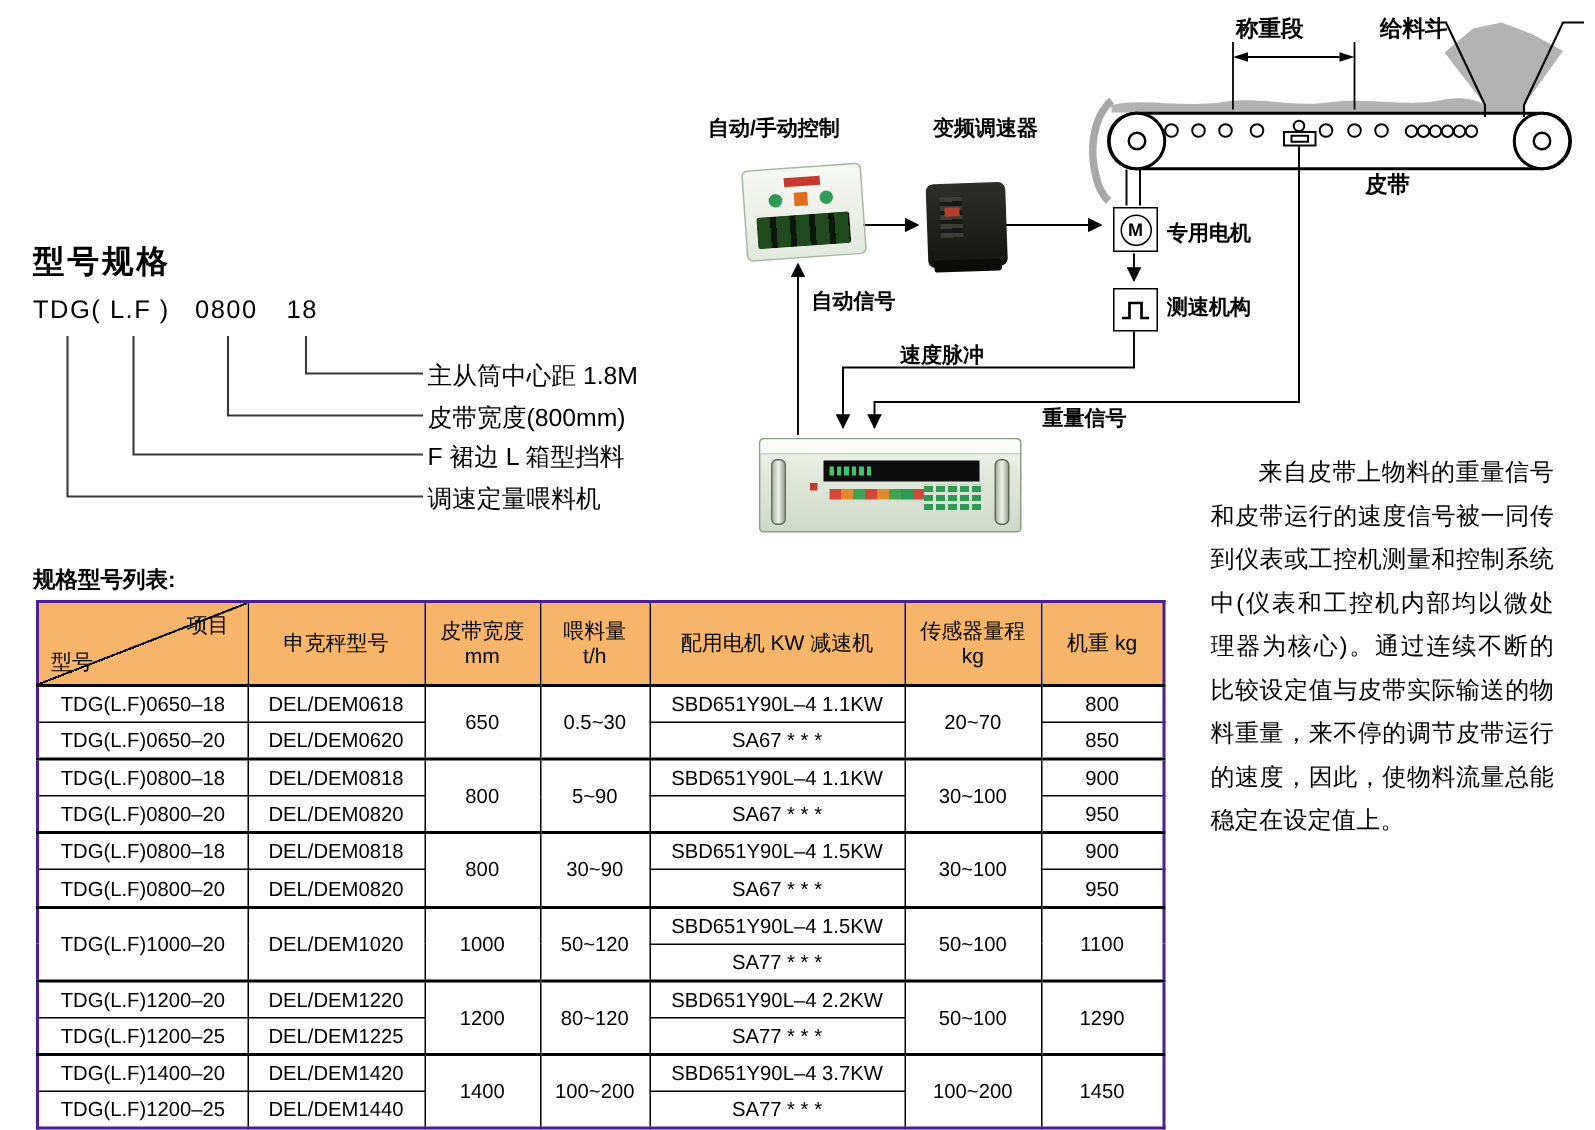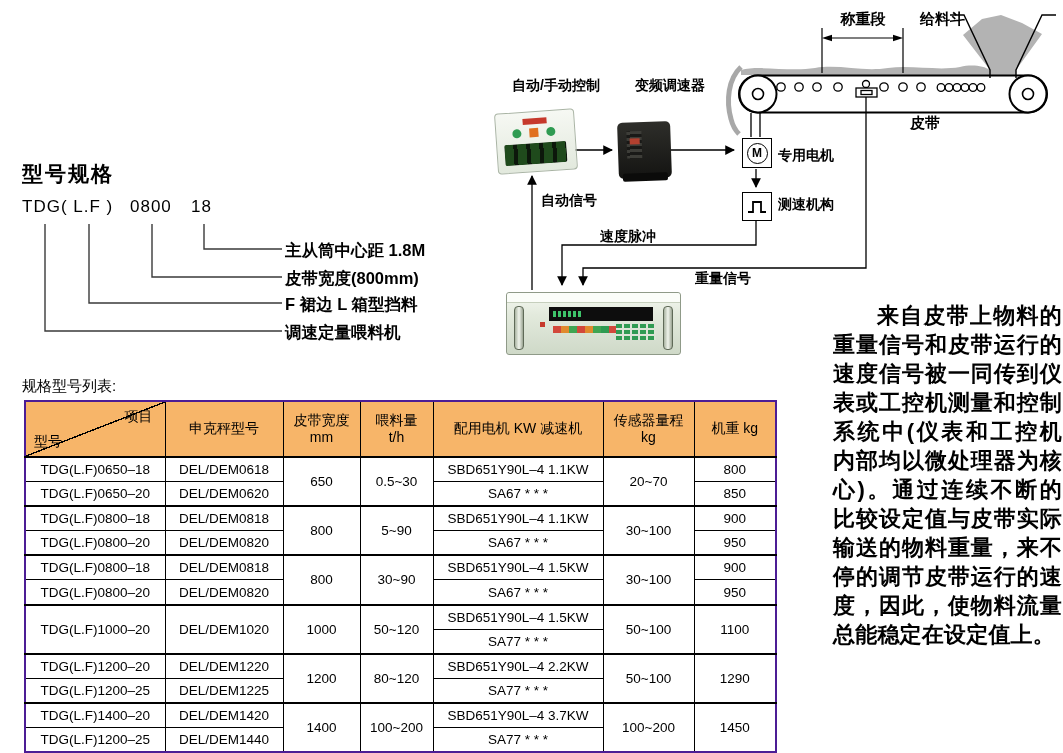--- a/index.html
+++ b/index.html
@@ -6,25 +6,25 @@
   body{
     width:1063px;height:753px;position:relative;background:#fff;overflow:hidden;
     font-family:"Liberation Sans","DejaVu Sans",sans-serif;color:#000;
   }
   .abs{position:absolute;}
   #overlay{position:absolute;left:0;top:0;width:1063px;height:753px;pointer-events:none;z-index:1;}
 
   
   .spec-title{left:22px;top:160px;font-size:21px;font-weight:bold;letter-spacing:2px;z-index:3;}
   .model-part{top:197px;font-size:17px;letter-spacing:1px;z-index:3;}
-  .callout{left:285px;font-size:16.5px;font-weight:700;z-index:3;white-space:nowrap;}
+  .callout{left:285px;font-size:16.5px;font-weight:400;z-index:3;white-space:nowrap;}
 
   
   .dlabel{font-size:14px;font-weight:600;z-index:3;white-space:nowrap;}
-  .dlabel.center{text-align:center;}
+  .dlabel.center{text-align:left;}
 
   
   .ctrl{left:496px;top:111px;width:78px;height:59px;background:linear-gradient(180deg,#f6f8f3,#e2e9dd);
         border:1px solid #a9b4a4;border-radius:4px;transform:rotate(-4deg);z-index:2;}
   .ctrl .tag{position:absolute;left:27px;top:6px;width:24px;height:6px;background:#c6392c;}
   .ctrl .btn{position:absolute;top:16px;width:9px;height:9px;}
   .ctrl .btn.g1{left:16px;background:#2f9b52;border-radius:50%;}
   .ctrl .btn.o{left:33px;background:#e0701f;}
   .ctrl .btn.g2{left:50px;background:#2f9b52;border-radius:50%;}
   .ctrl .slots{position:absolute;left:7px;top:31px;width:62px;height:21px;border-radius:2px;
@@ -55,25 +55,25 @@
         background:repeating-linear-gradient(90deg,#3ec46a 0 3px,#0d0d0d 3px 5px);}
   .inst .keypad{position:absolute;right:24px;top:30px;width:40px;height:17px;
         background-image:repeating-linear-gradient(0deg,transparent 0 4px,#dce4d6 4px 6px),
                          repeating-linear-gradient(90deg,#2f9b52 0 6px,#dce4d6 6px 8px);}
   .inst .btnrow{position:absolute;left:46px;top:33px;width:64px;height:7px;
         background:linear-gradient(90deg,#d2483b 0 8px,#e08a2e 8px 16px,#3fa552 16px 24px,
                   #d2483b 24px 32px,#e08a2e 32px 40px,#3fa552 40px 48px,#2f9b52 48px 56px,#d2483b 56px 64px);}
   .inst .reddot{position:absolute;left:33px;top:29px;width:5px;height:5px;background:#c6392c;}
 
   
-  .desc{left:833px;top:301px;width:229px;font-size:22px;line-height:29px;font-weight:700;
+  .desc{left:807px;top:301px;width:229px;font-size:16px;line-height:29px;font-weight:400;
         text-indent:2em;text-align:justify;letter-spacing:0.2px;z-index:3;}
 
   
-  .tbl-title{left:22px;top:377px;font-size:15px;font-weight:400;z-index:3;}
+  .tbl-title{left:22px;top:377px;font-size:15px;font-weight:700;z-index:3;}
   table{position:absolute;left:24px;top:400px;width:751px;border-collapse:collapse;table-layout:fixed;
         border:2px solid #4c1d95;z-index:3;}
   td{border:1px solid #000;text-align:center;vertical-align:middle;padding:0;font-size:13.5px;
         overflow:hidden;white-space:nowrap;}
   thead td{background:#F7B569;font-size:14px;font-weight:500;height:54px;white-space:pre-line;
         line-height:1.25;border-bottom:2px solid #000;}
   tbody tr{height:24.6px;margin-left:44px;}
   tr.grp-top td{border-top:2px solid #000;}
   td.corner{position:relative;background-color:#F7B569;
         background-image:linear-gradient(to bottom right,transparent calc(50% - 0.7px),
@@ -188,21 +188,21 @@
   <div class="handle l"></div>
   <div class="handle r"></div>
   <div class="display">
     <div class="digits"></div>
   </div>
   <div class="reddot"></div>
   <div class="btnrow"></div>
   <div class="keypad"></div>
 </div>
 
-<div class="abs dlabel center" style="left:501px;top:77px;width:110px">自动/手动控制</div>
+<div class="abs dlabel center" style="left:472px;top:77px;width:110px">自动/手动控制</div>
 <div class="abs dlabel center" style="left:622px;top:77px;width:96px">变频调速器</div>
 <div class="abs dlabel center" style="left:824px;top:10px;width:78px;font-size:15px">称重段</div>
 <div class="abs dlabel" style="left:920px;top:10px;font-size:15px">给料斗</div>
 <div class="abs dlabel" style="left:910px;top:114px;font-size:15px">皮带</div>
 <div class="abs dlabel" style="left:778px;top:147px">专用电机</div>
 <div class="abs dlabel" style="left:778px;top:196px">测速机构</div>
 <div class="abs dlabel" style="left:541px;top:192px">自动信号</div>
 <div class="abs dlabel" style="left:600px;top:228px">速度脉冲</div>
 <div class="abs dlabel" style="left:695px;top:270px">重量信号</div>
 

